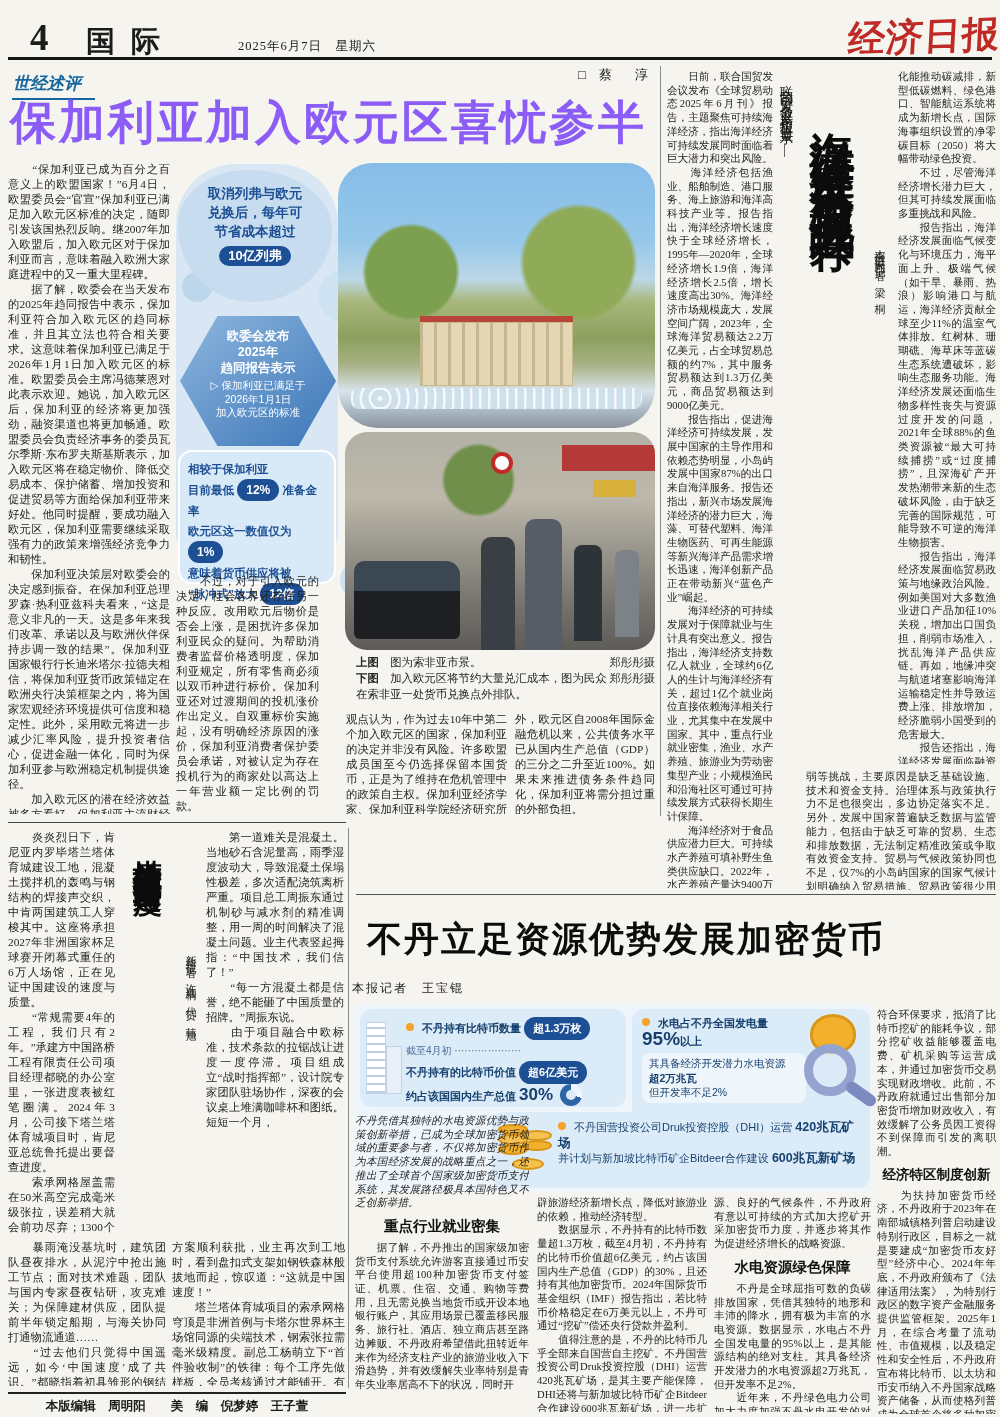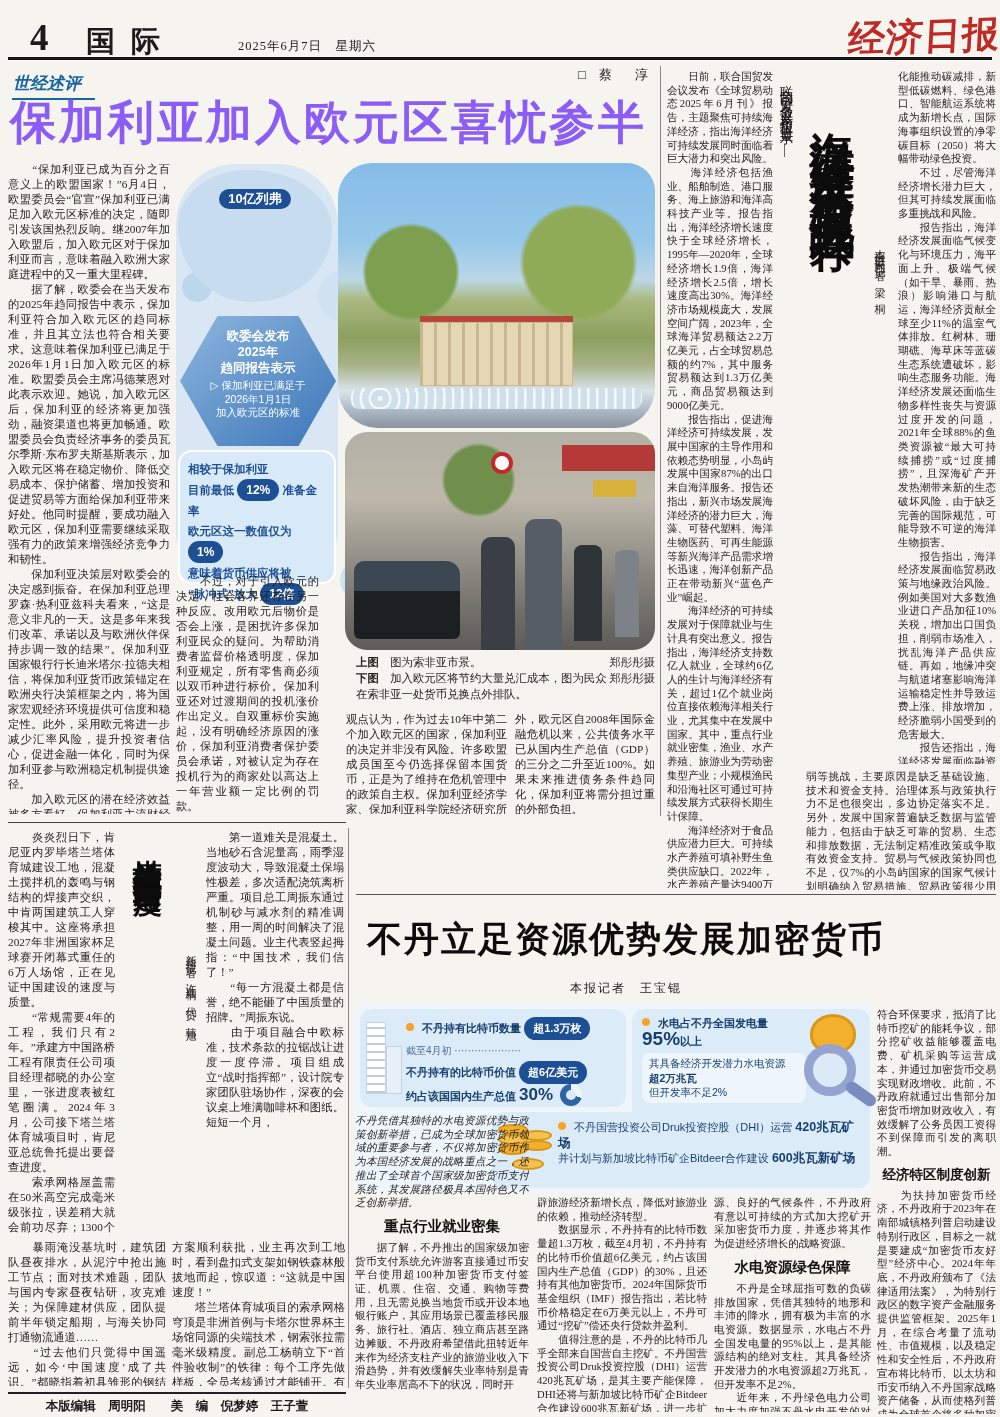--- a/index.html
+++ b/index.html
@@ -43,20 +43,23 @@
 　　据了解，欧委会在当天发布的2025年趋同报告中表示，保加利亚符合加入欧元区的趋同标准，并且其立法也符合相关要求。这意味着保加利亚已满足于2026年1月1日加入欧元区的标准。欧盟委员会主席冯德莱恩对此表示欢迎。她说，加入欧元区后，保加利亚的经济将更加强劲，融资渠道也将更加畅通。欧盟委员会负责经济事务的委员瓦尔季斯·东布罗夫斯基斯表示，加入欧元区将在稳定物价、降低交易成本、保护储蓄、增加投资和促进贸易等方面给保加利亚带来好处。他同时提醒，要成功融入欧元区，保加利亚需要继续采取强有力的政策来增强经济竞争力和韧性。
 　　保加利亚决策层对欧委会的决定感到振奋。在保加利亚总理罗森·热利亚兹科夫看来，“这是意义非凡的一天。这是多年来我们改革、承诺以及与欧洲伙伴保持步调一致的结果”。保加利亚国家银行行长迪米塔尔·拉德夫相信，将保加利亚货币政策锚定在欧洲央行决策框架之内，将为国家宏观经济环境提供可信度和稳定性。此外，采用欧元将进一步减少汇率风险，提升投资者信心，促进金融一体化，同时为保加利亚参与欧洲稳定机制提供途径。
 　　加入欧元区的潜在经济效益被多方看好。保加利亚主流财经媒体《资本报》撰文分析道，加入欧元区最大的利好之一是该国信用评级有望上升，从而在国际金融市场上获得更有利的融资条件。此外，取消本国货币列弗（Lev）与欧元兑换后，每年可节省成本超过10亿列弗；而欧洲央行接管“最后贷款人”角色后，保加利亚央行现有冻结的150亿列弗存款准备金将被释放，能极大提高资金运作效率。保加利亚企业家协会经济顾问什特约·诺扎罗夫认为，保加利亚的国家形象将得到进一步提升，支付更加便利化也将刺激更多外国游客来保游玩。</div>
 
   <div class="abs" style="left:176px;top:164px;width:162px;height:400px;background:#d9e7f4;border-radius:60px 60px 30px 30px;"></div>
   <div class="deco" style="left:318px;top:270px;width:52px;height:52px;"></div>
   <div class="deco" style="left:182px;top:272px;width:30px;height:30px;background:#bcd6ec;"></div>
   <div class="deco" style="left:340px;top:560px;width:40px;height:40px;"></div>
 
   <div class="abs hei" style="left:178px;top:170px;width:154px;height:132px;background:#c7dcef;border-radius:46% 54% 52% 48% / 42% 46% 56% 58%;text-align:center;padding-top:14px;box-sizing:border-box;">
+    <div style="white-space:pre-line;font-size:13.5px;line-height:19px;font-weight:bold;color:#1d4f94;">取消列弗与欧元
+兑换后，每年可
+节省成本超过</div>
     <span class="pill" style="margin-top:5px;font-size:13px;">10亿列弗</span>
   </div>
 
   <div class="abs hei" style="left:180px;top:316px;width:156px;height:130px;clip-path:polygon(24% 0,76% 0,100% 50%,76% 100%,24% 100%,0 50%);background:linear-gradient(140deg,#8db6de,#3c76b8);text-align:center;color:#fff;padding-top:12px;box-sizing:border-box;">
     <div style="white-space:pre-line;font-size:12.5px;line-height:16px;font-weight:bold;">欧委会发布
 2025年
 趋同报告表示</div>
     <div style="white-space:pre-line;font-size:10.5px;line-height:13.5px;margin-top:3px;">▷ 保加利亚已满足于
 2026年1月1日
 加入欧元区的标准</div>
@@ -158,21 +161,21 @@
 　　如今，塔兰塔体育城主体结构已经封顶。夜幕降临，工地依然忙碌不停。
 　　有着38年工龄的测量员贾斯汀·马楚卡望向初具雏形的弧形看台说，他最大的愿望是带着孙子来看非洲杯。“我会告诉他，这座球场也有爷爷的汗水。”</div>
 
   <div class="rule" style="left:8px;top:1392px;width:338px;height:2px;background:#222;"></div>
   <div class="abs" style="left:8px;top:1398px;width:338px;text-align:center;font-size:12.5px;font-weight:bold;">本版编辑　周明阳　　美　编　倪梦婷　王子萱</div>
 
   <div class="rule" style="left:348px;top:828px;width:1px;height:560px;background:#8a8a8a;"></div>
   <div class="rule" style="left:356px;top:894px;width:640px;height:1px;background:#555;"></div>
 
   <div class="abs" style="left:362px;top:916px;width:528px;text-align:center;font-size:35px;font-weight:900;letter-spacing:2px;color:#0c0c0c;">不丹立足资源优势发展加密货币</div>
-  <div class="abs" style="left:362px;top:980px;width:528px;text-align:center;font-size:12px;letter-spacing:2px;">本报记者　王宝锟</div>
+  <div class="abs" style="left:352px;top:980px;width:528px;font-size:12px;letter-spacing:2px;">本报记者　王宝锟</div>
 
   <div class="abs" style="left:354px;top:1004px;width:518px;height:188px;background:#eef5fb;border-radius:8px;"></div>
 
   <div class="panel" style="left:360px;top:1009px;width:266px;height:98px;padding:8px 8px 6px 46px;box-sizing:border-box;font-size:11px;line-height:21px;">
     <span class="dot"></span>
     <b>不丹持有比特币数量</b>
     <span class="pill" style="font-size:11px;">超1.3万枚</span><br>
     <span style="font-size:10px;color:#4a6d99;">截至4月初 ····················</span><br>
     <b>不丹持有的比特币价值</b>
     <span class="pill" style="font-size:11px;">超6亿美元</span><br>

